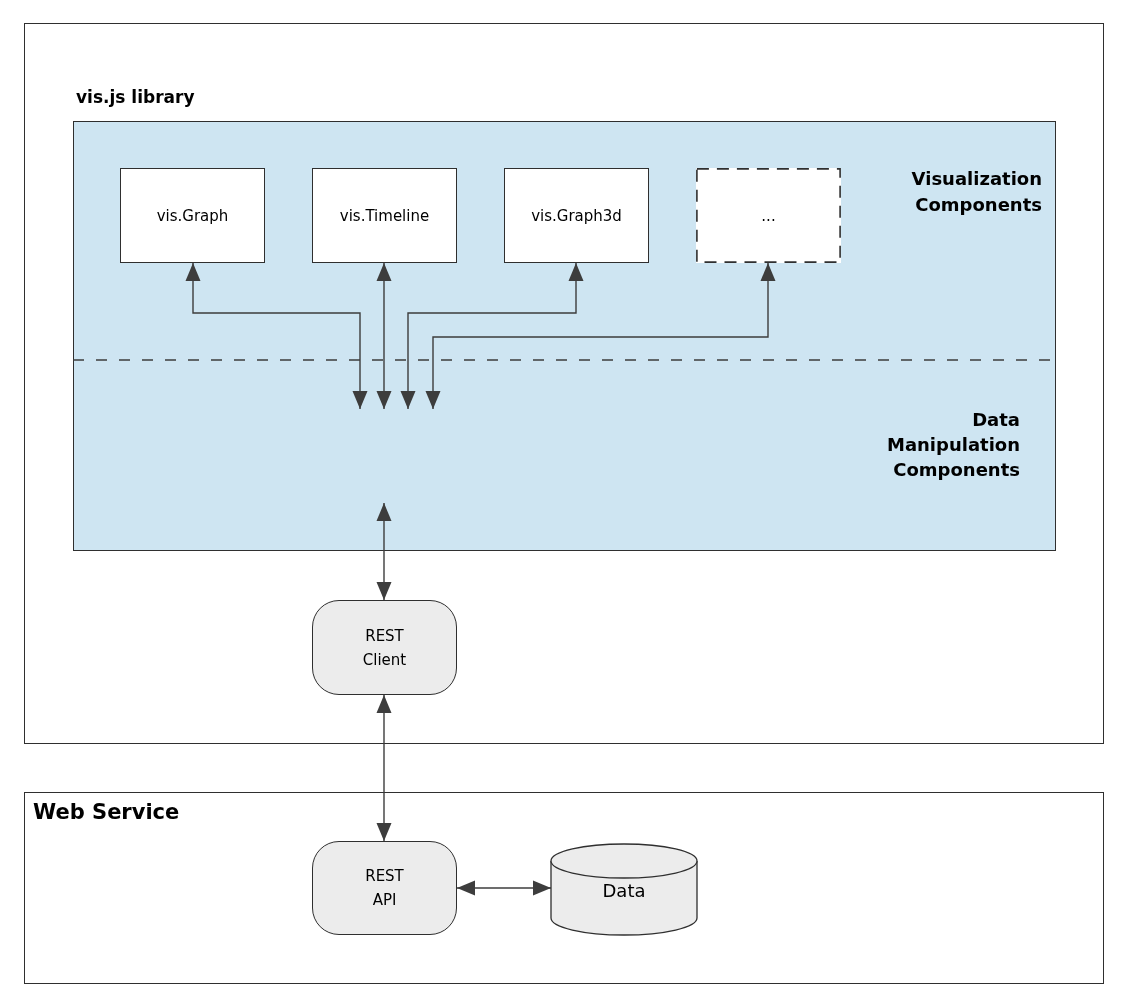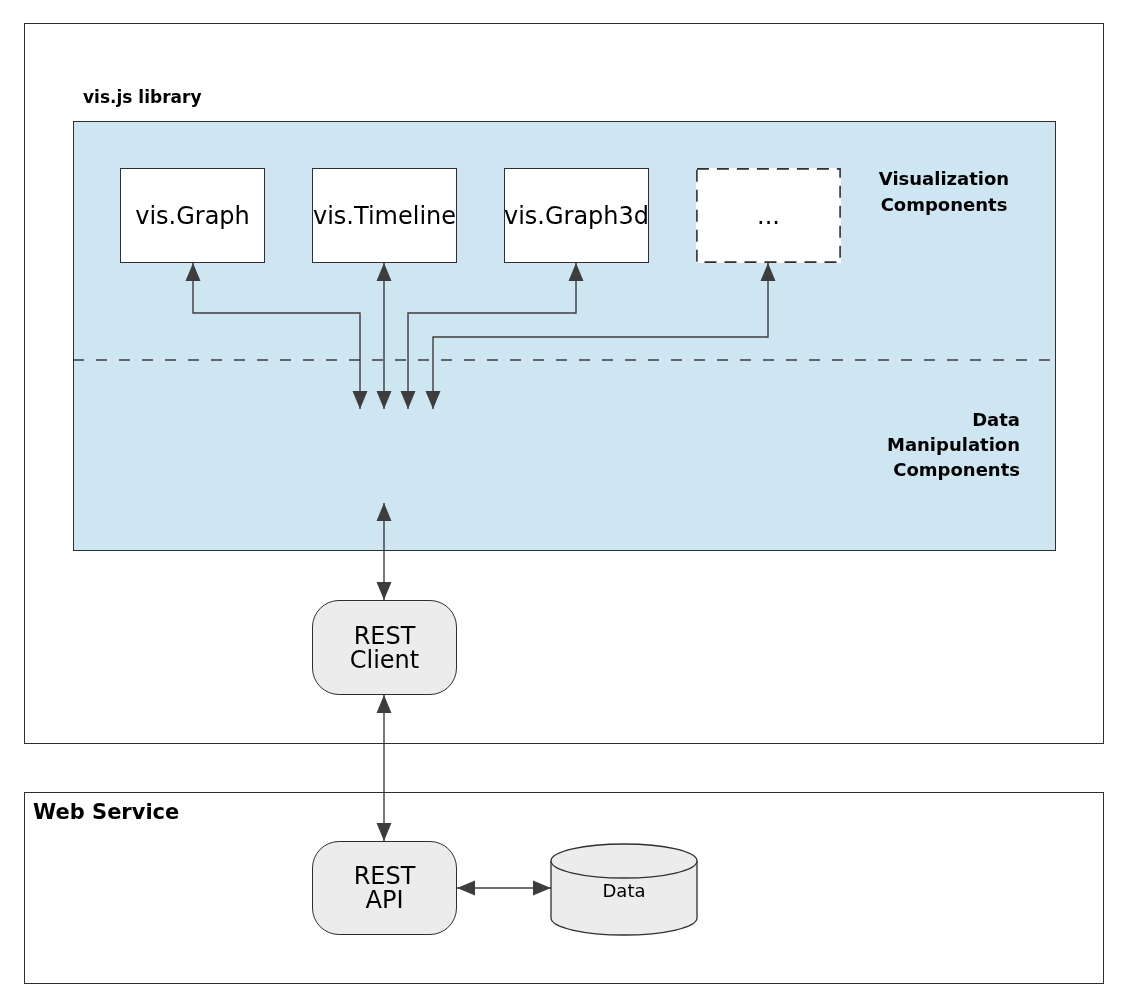--- a/index.html
+++ b/index.html
@@ -23,21 +23,21 @@
     position:absolute;left:73px;top:121px;width:983px;height:430px;
     background:var(--panel_blue,#cee5f2);
     border:1.3px solid var(--border_dark,#2f2f2f);
     box-sizing:border-box;z-index:2;
   }
   .node{
     position:absolute;background:#ffffff;
     border:1.5px solid var(--border_dark,#2f2f2f);
     box-sizing:border-box;z-index:4;
     display:flex;align-items:center;justify-content:center;
-    font-size:24px;line-height:24px;text-align:center;
+    font-size:15px;line-height:24px;text-align:center;
     white-space:pre-line;
   }
   .node.gray{background:var(--box_gray,#ececec);border-radius:27px;}
   .node.dashed{border:none;}
   .node.dashed .dash-rect{position:absolute;left:0;top:0;}
   .section-label{
     position:absolute;font-size:18px;font-weight:bold;line-height:26px;
     white-space:pre-line;z-index:3;
   }
   .overlay{position:absolute;left:0;top:0;z-index:5;pointer-events:none;}
@@ -53,40 +53,40 @@
 </head>
 <body>
 
 <div id="canvas">
 
   <div class="outer-box" style="left:24px;top:23px;width:1080px;height:721px;"></div>
   <div class="outer-box" style="left:24px;top:792px;width:1080px;height:192px;"></div>
 
   <div class="panel"></div>
 
-  <div class="sub-title" style="left:83px;top:86px;text-align:right;">vis.js library</div>
+  <div class="sub-title" style="left:76px;top:86px;text-align:right;">vis.js library</div>
   <div class="big-title" style="left:33px;top:799px;">Web Service</div>
 
   <div class="node" style="left:120px;top:168px;width:145px;height:95px;">
     <span>vis.Graph</span>
   </div>
   <div class="node" style="left:312px;top:168px;width:145px;height:95px;">
     <span>vis.Timeline</span>
   </div>
   <div class="node" style="left:504px;top:168px;width:145px;height:95px;">
     <span>vis.Graph3d</span>
   </div>
   <div class="node dashed" style="left:696px;top:168px;width:145px;height:95px;">
     <svg class="dash-rect" width="145" height="95" viewBox="0 0 145 95">
       <rect x="0.9" y="0.9" width="143.2" height="93.2" fill="#ffffff" stroke="var(--border_dark,#2f2f2f)" stroke-width="1.6" stroke-dasharray="12 8"></rect>
     </svg>
     <span style="position:relative;">...</span>
   </div>
 
-  <div class="section-label" style="left:846px;top:166px;width:196px;text-align:center;">Visualization
+  <div class="section-label" style="left:846px;top:166px;width:196px;text-align:right;">Visualization
 Components</div>
   <div class="section-label" style="left:840px;top:407px;width:180px;text-align:right;line-height:25px;">Data
 Manipulation
 Components</div>
 
 
   <div class="node gray" style="left:312px;top:600px;width:145px;height:95px;">
     <span>REST
 Client</span>
   </div>

